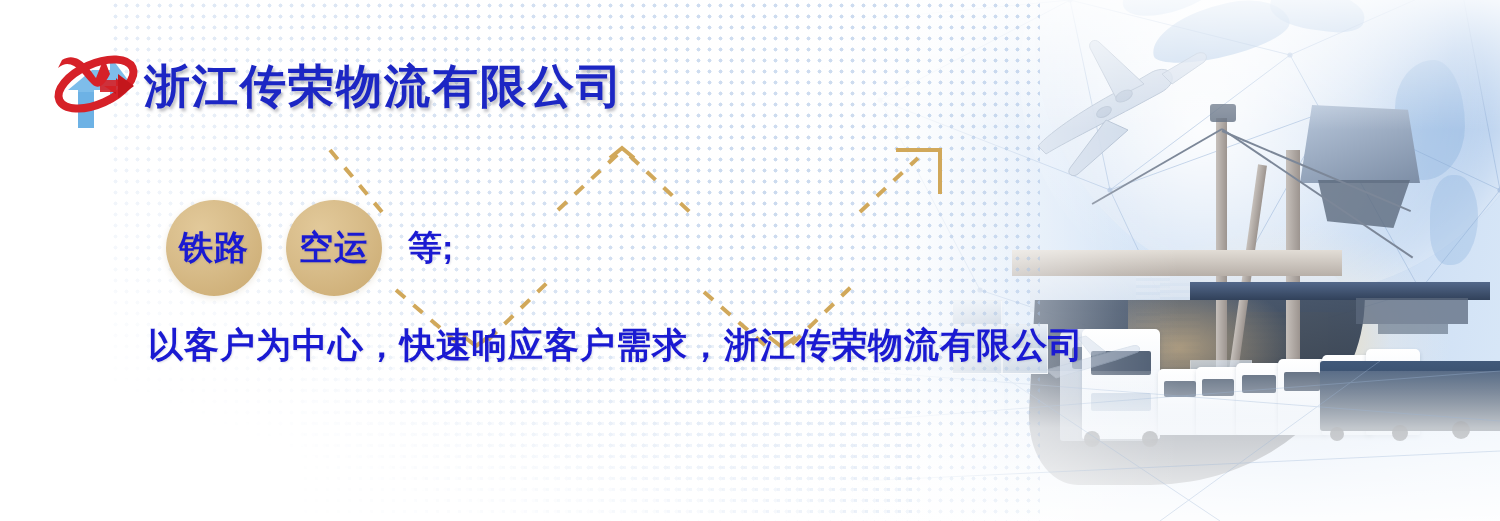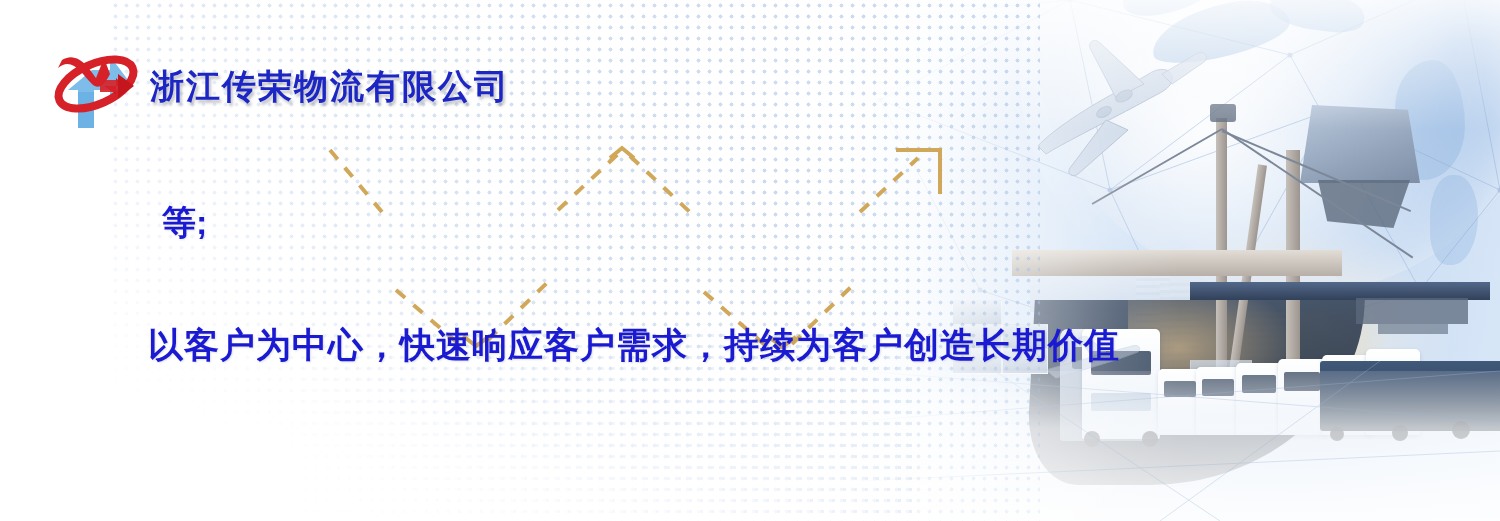--- a/index.html
+++ b/index.html
@@ -166,22 +166,21 @@
     -webkit-mask-image:linear-gradient(225deg, rgba(0,0,0,.9) 0%, rgba(0,0,0,.25) 60%, rgba(0,0,0,0) 100%);
     mask-image:linear-gradient(225deg, rgba(0,0,0,.9) 0%, rgba(0,0,0,.25) 60%, rgba(0,0,0,0) 100%);
   }
 
   
   .content{position:absolute;inset:0;}
 
   .brand{position:absolute;left:48px;top:34px;display:flex;align-items:center;}
   .logo-mark{width:96px;height:104px;position:relative;flex:0 0 auto;}
   .company-name{
-    margin-left:6px;
-    font-size:34px;
+    font-size:46px;
     font-weight:bold;
     color:#1c26c4;
     letter-spacing:2px;
     line-height:1;
     text-shadow:2px 3px 3px rgba(80,80,95,.35);
     white-space:nowrap;
   }
 
   .modes-row{position:absolute;left:148px;top:200px;display:flex;align-items:center;}
   .modes-label{
@@ -431,20 +430,26 @@
         <path d="M469,197 L482,207 L496,197" stroke-dasharray="0"></path>
       </g>
 
       <g stroke="#d1a85a" stroke-width="4" fill="none">
         <path d="M310,18 L322,8 L334,18" stroke-dasharray="0"></path>
       </g>
     </svg>
 
     <div class="modes-row">
 
+      <div class="circle">
+        <span class="circle-label">铁路</span>
+      </div>
+      <div class="circle">
+        <span class="circle-label">空运</span>
+      </div>
 
       <div class="etc">等;</div>
     </div>
 
-    <div class="tagline">以客户为中心，快速响应客户需求，持续为客户创造长期价值</div>
+    <div class="tagline">以客户为中心，快速响应客户需求，浙江传荣物流有限公司</div>
 
   </div>
 </div>
 
 </body></html>

